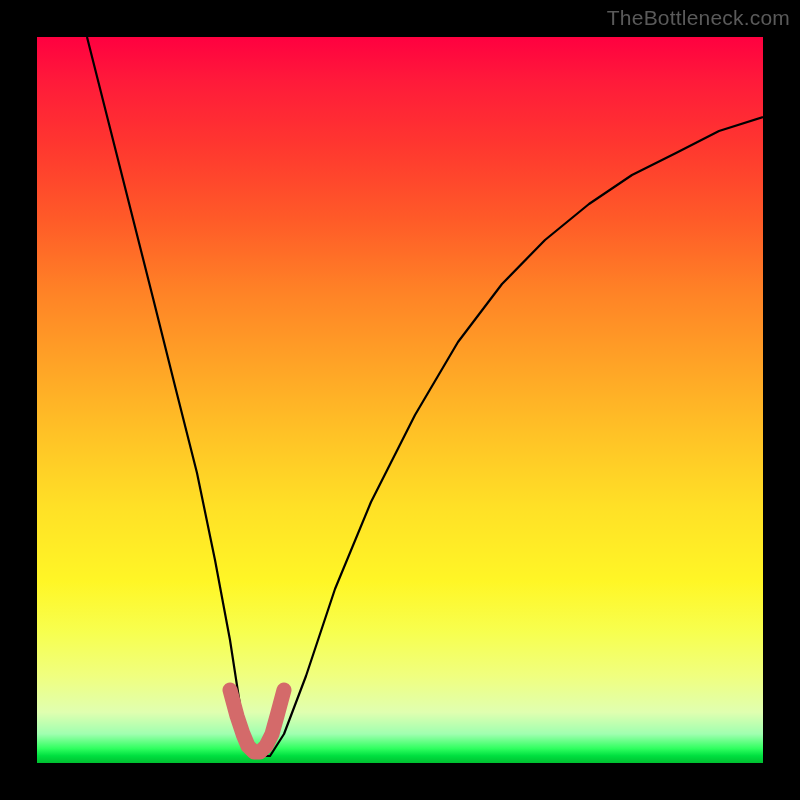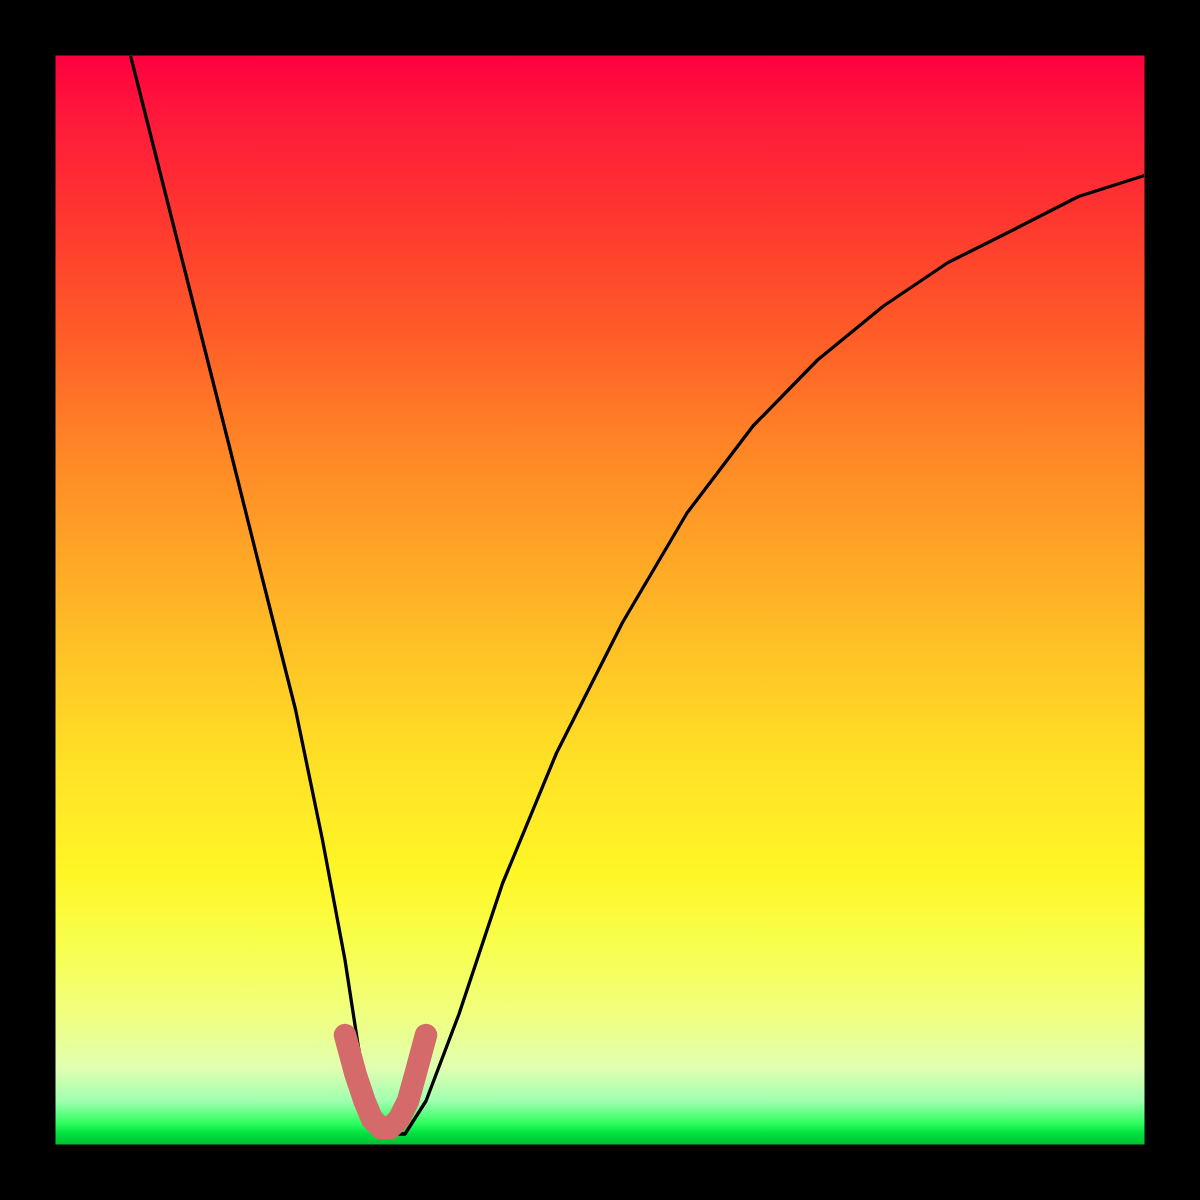--- a/index.html
+++ b/index.html
@@ -60,20 +60,21 @@
     top: 0;
     width: 726px;
     height: 726px;
   }
 </style>
 </head>
 <body>
 
 <div class="frame">
 
+  <div class="watermark">TheBottleneck.com</div>
 
   <div class="plot-area">
     <svg class="curve" viewBox="0 0 726 726" preserveAspectRatio="none">
       <path d="M 50 0
                L 72 87
                L 94 174
                L 116 261
                L 138 349
                L 160 436
                L 178 523

